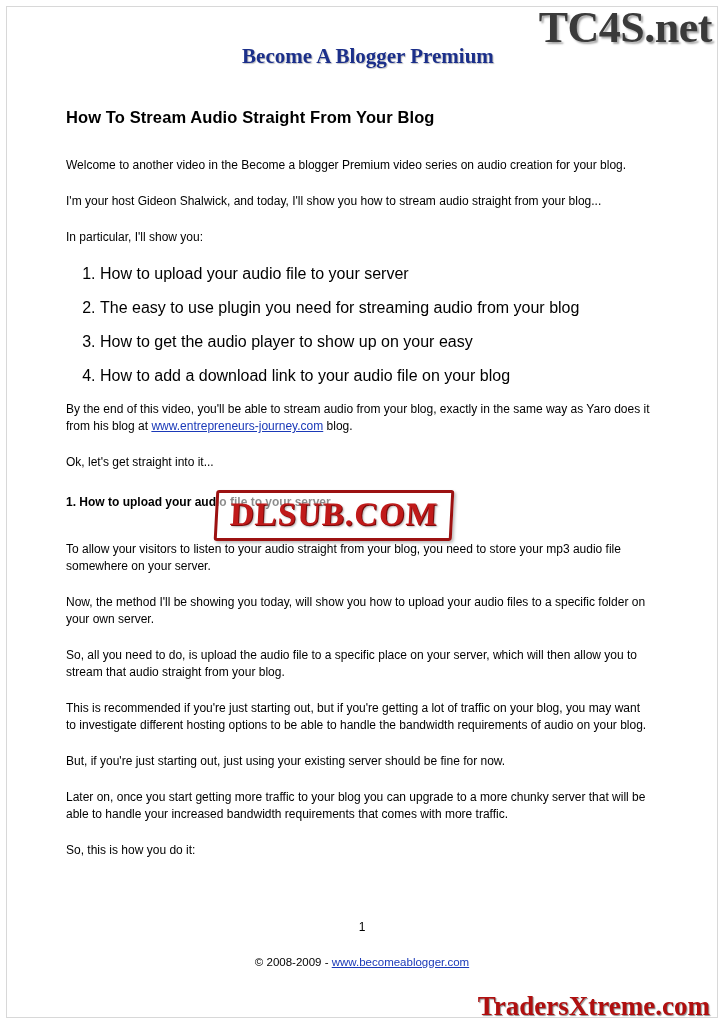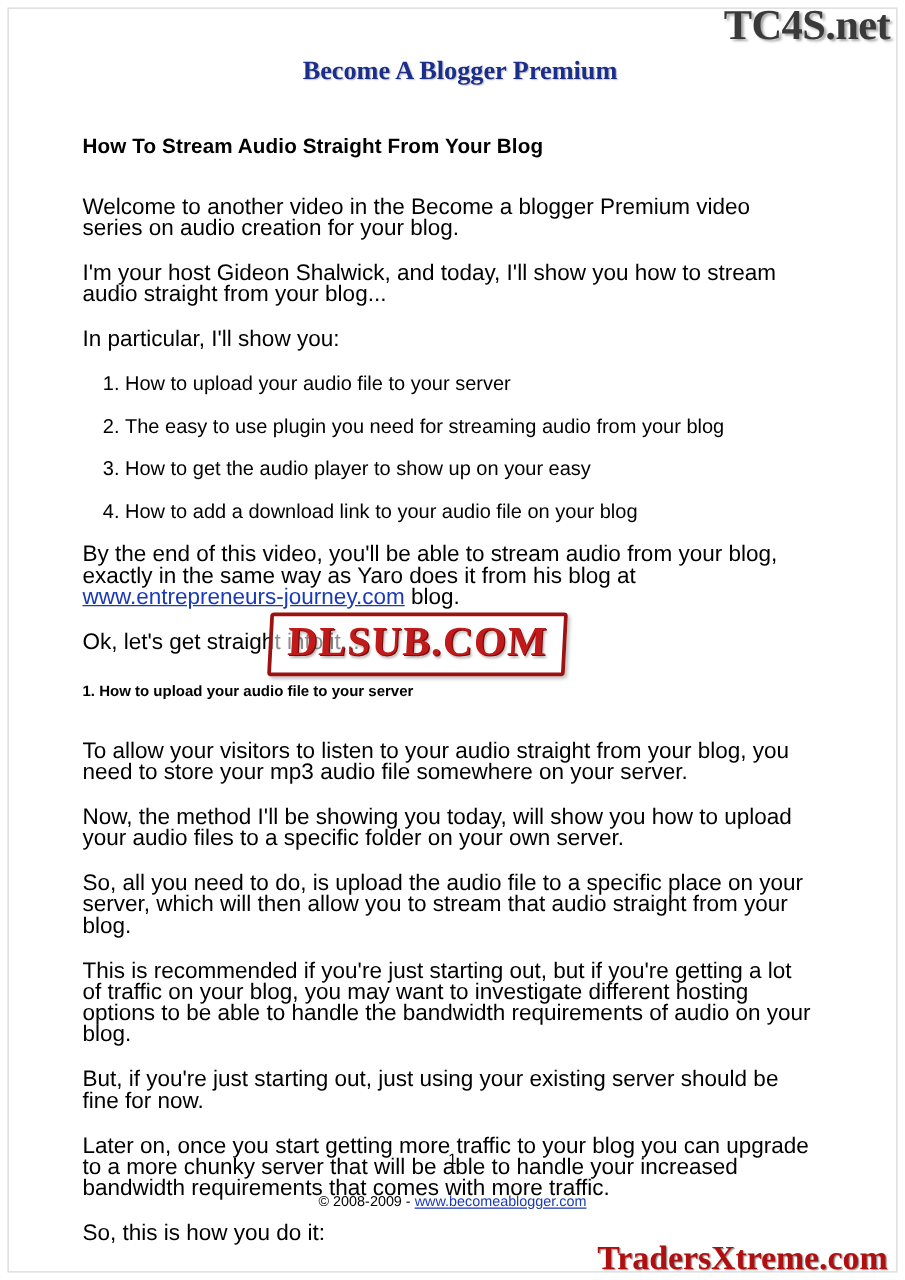--- a/index.html
+++ b/index.html
@@ -29,21 +29,21 @@
     border: 1px solid #d8d8d8;
     pointer-events: none;
   }
 
   
   .wm-tc4s {
     position: absolute;
     top: 2px;
     right: 12px;
     font-family: "Liberation Serif", serif;
-    font-size: 34px;
+    font-size: 44px;
     font-weight: bold;
     color: #3a3a3a;
     letter-spacing: -0.5px;
     text-shadow: 2px 2px 2px rgba(0,0,0,0.35);
     z-index: 5;
   }
   .wm-traders {
     position: absolute;
     bottom: 2px;
     right: 14px;
@@ -97,21 +97,21 @@
     top: 108px;
     width: 586px;
   }
   h1.title {
     font-size: 16.5px;
     font-weight: bold;
     margin: 0 0 30px 0;
     letter-spacing: 0.1px;
   }
   p.para {
-    font-size: 18px;
+    font-size: 12px;
     line-height: 17px;
     margin: 0 0 19px 0;
   }
   ol.steps {
     margin: 6px 0 14px 0;
     padding-left: 34px;
   }
   ol.steps li {
     font-size: 16px;
     line-height: 17px;

